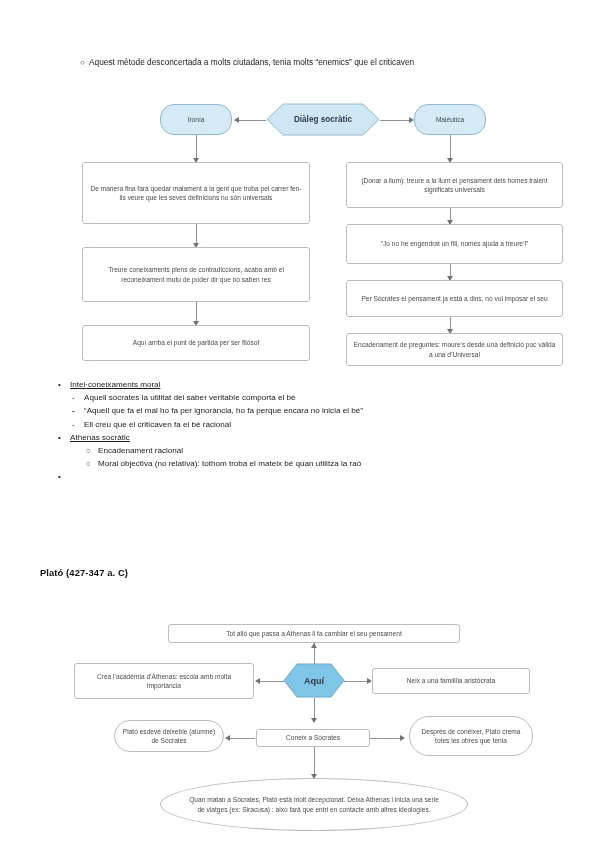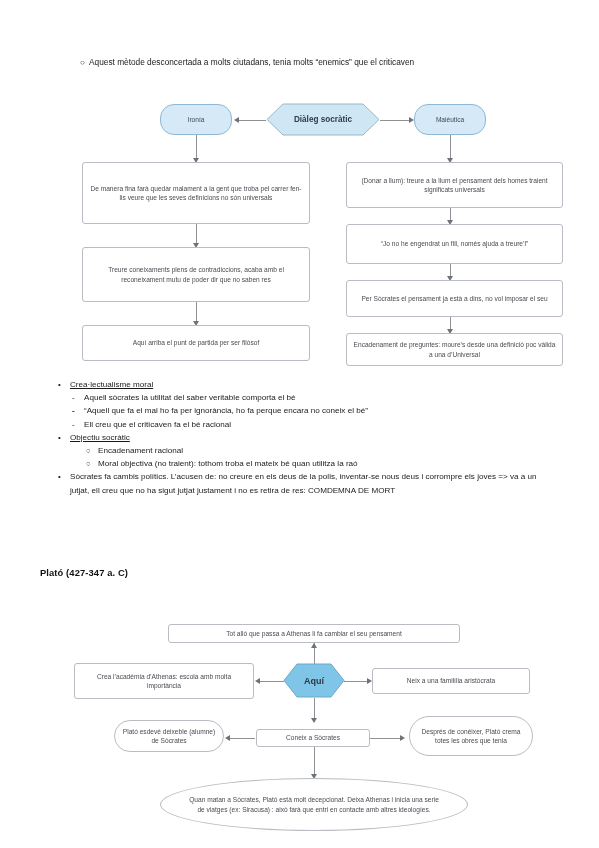--- a/index.html
+++ b/index.html
@@ -253,29 +253,29 @@
 
     <div class="conn v" style="left:450px; top:317px; height:15px;"></div>
     <div class="arrow down" style="left:447px; top:329px;"></div>
 
     <div class="node rect" style="left:346px; top:333px; width:217px; height:33px;">
       <span>Encadenament de preguntes: moure’s desde una definició poc vàlida a una d’Universal</span>
     </div>
   </div>
 
   <div class="notes" id="notes-list">
-      <div class="lvl1"><span class="mark">•</span><span class="underline">Crea·lectualisme moral</span></div>
+      <div class="lvl1"><span class="mark">•</span><span class="underline">Intel·coneixaments moral</span></div>
       <div class="lvl2"><span class="mark">-</span><span>Aquell sòcrates la utilitat del saber veritable comporta el bé</span></div>
       <div class="lvl2"><span class="mark">-</span></div>
-      <div class="lvl2"><span class="mark">-</span><span>“Aquell que fa el mal ho fa per ignorància, ho fa perque encara no coneix el bé”</span></div>
+      <div class="lvl2"><span class="mark">-</span><span>“Aquell que fa el mal ho fa per ignorància, ho fa perque encara no inicia el bé”</span></div>
       <div class="lvl2"><span class="mark">-</span><span>Ell creu que el criticaven fa el bé racional</span></div>
-      <div class="lvl1"><span class="mark">•</span><span class="underline">Objectiu socràtic</span></div>
+      <div class="lvl1"><span class="mark">•</span><span class="underline">Athenas socràtic</span></div>
       <div class="lvl3"><span class="mark">○</span><span>Encadenament racional</span></div>
-      <div class="lvl3"><span class="mark">○</span><span>Moral objectiva (no traient): tothom troba el mateix bé quan utilitza la raó</span></div>
-      <div class="lvl1"><span class="mark">•</span><span>Sòcrates fa cambis polítics. L’acusen de: no creure en els deus de la polis, inventar-se nous deus i corrompre els joves =&gt; va a un jutjat, ell creu que no ha sigut jutjat justament i no es retira de res: COMDEMNA DE MORT</span></div>
+      <div class="lvl3"><span class="mark">○</span><span>Moral objectiva (no relativa): tothom troba el mateix bé quan utilitza la raó</span></div>
+      <div class="lvl1"><span class="mark">•</span></div>
     </div>
 
   <div class="section-title">Plató  (427-347 a. C)</div>
 
   <div class="diagram">
 
     <div class="node rect" style="left:168px; top:624px; width:292px; height:19px;">
       <span>Tot allò que passa a Athenas li fa cambiar el seu pensament</span>
     </div>
 

